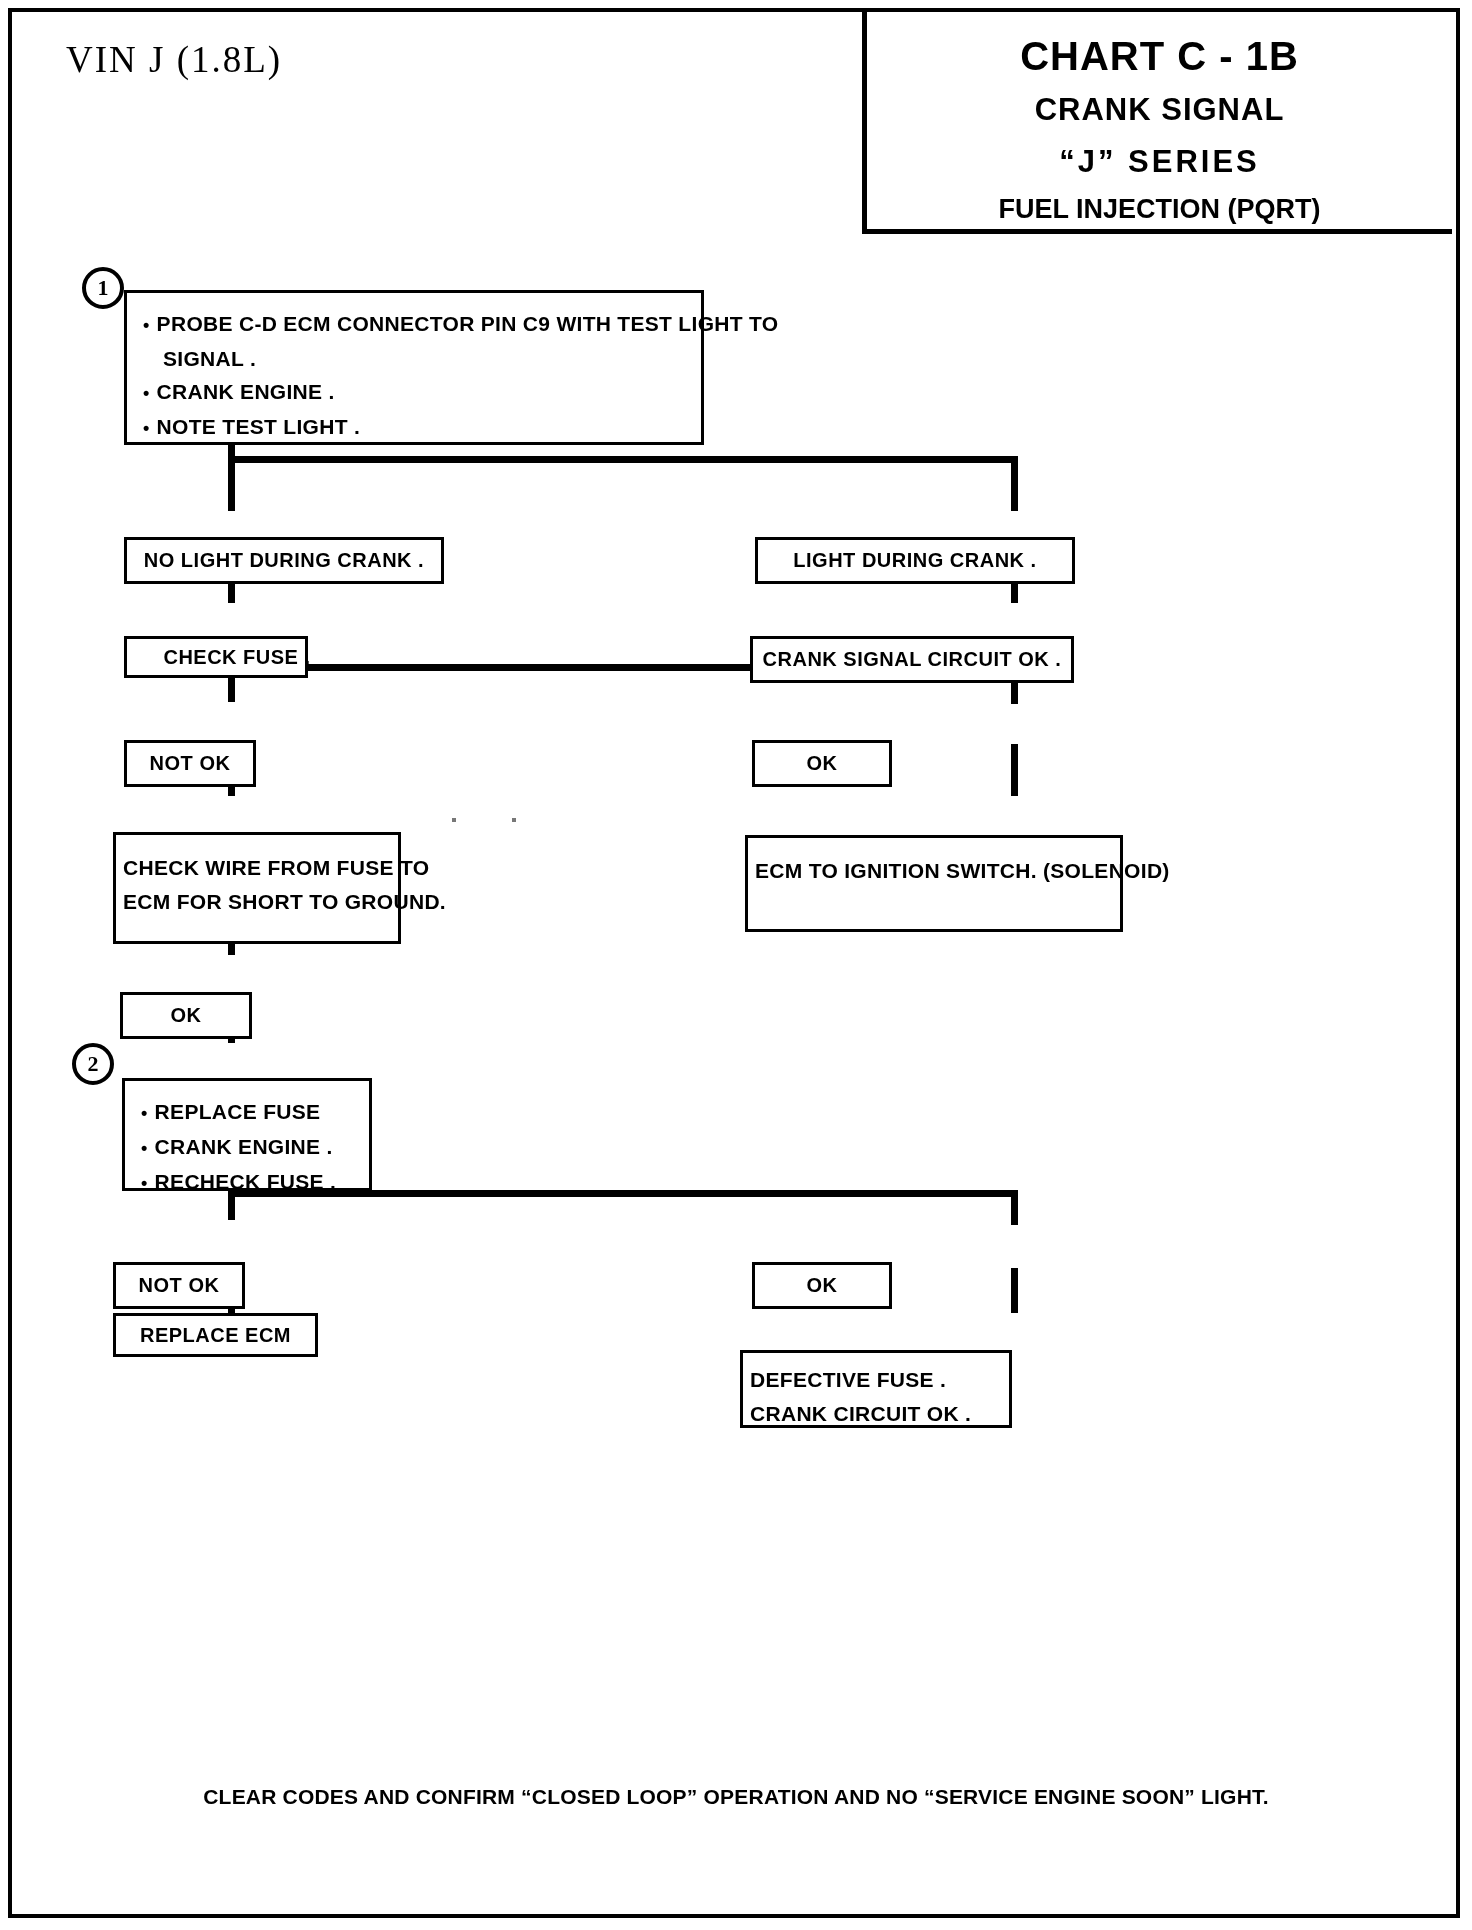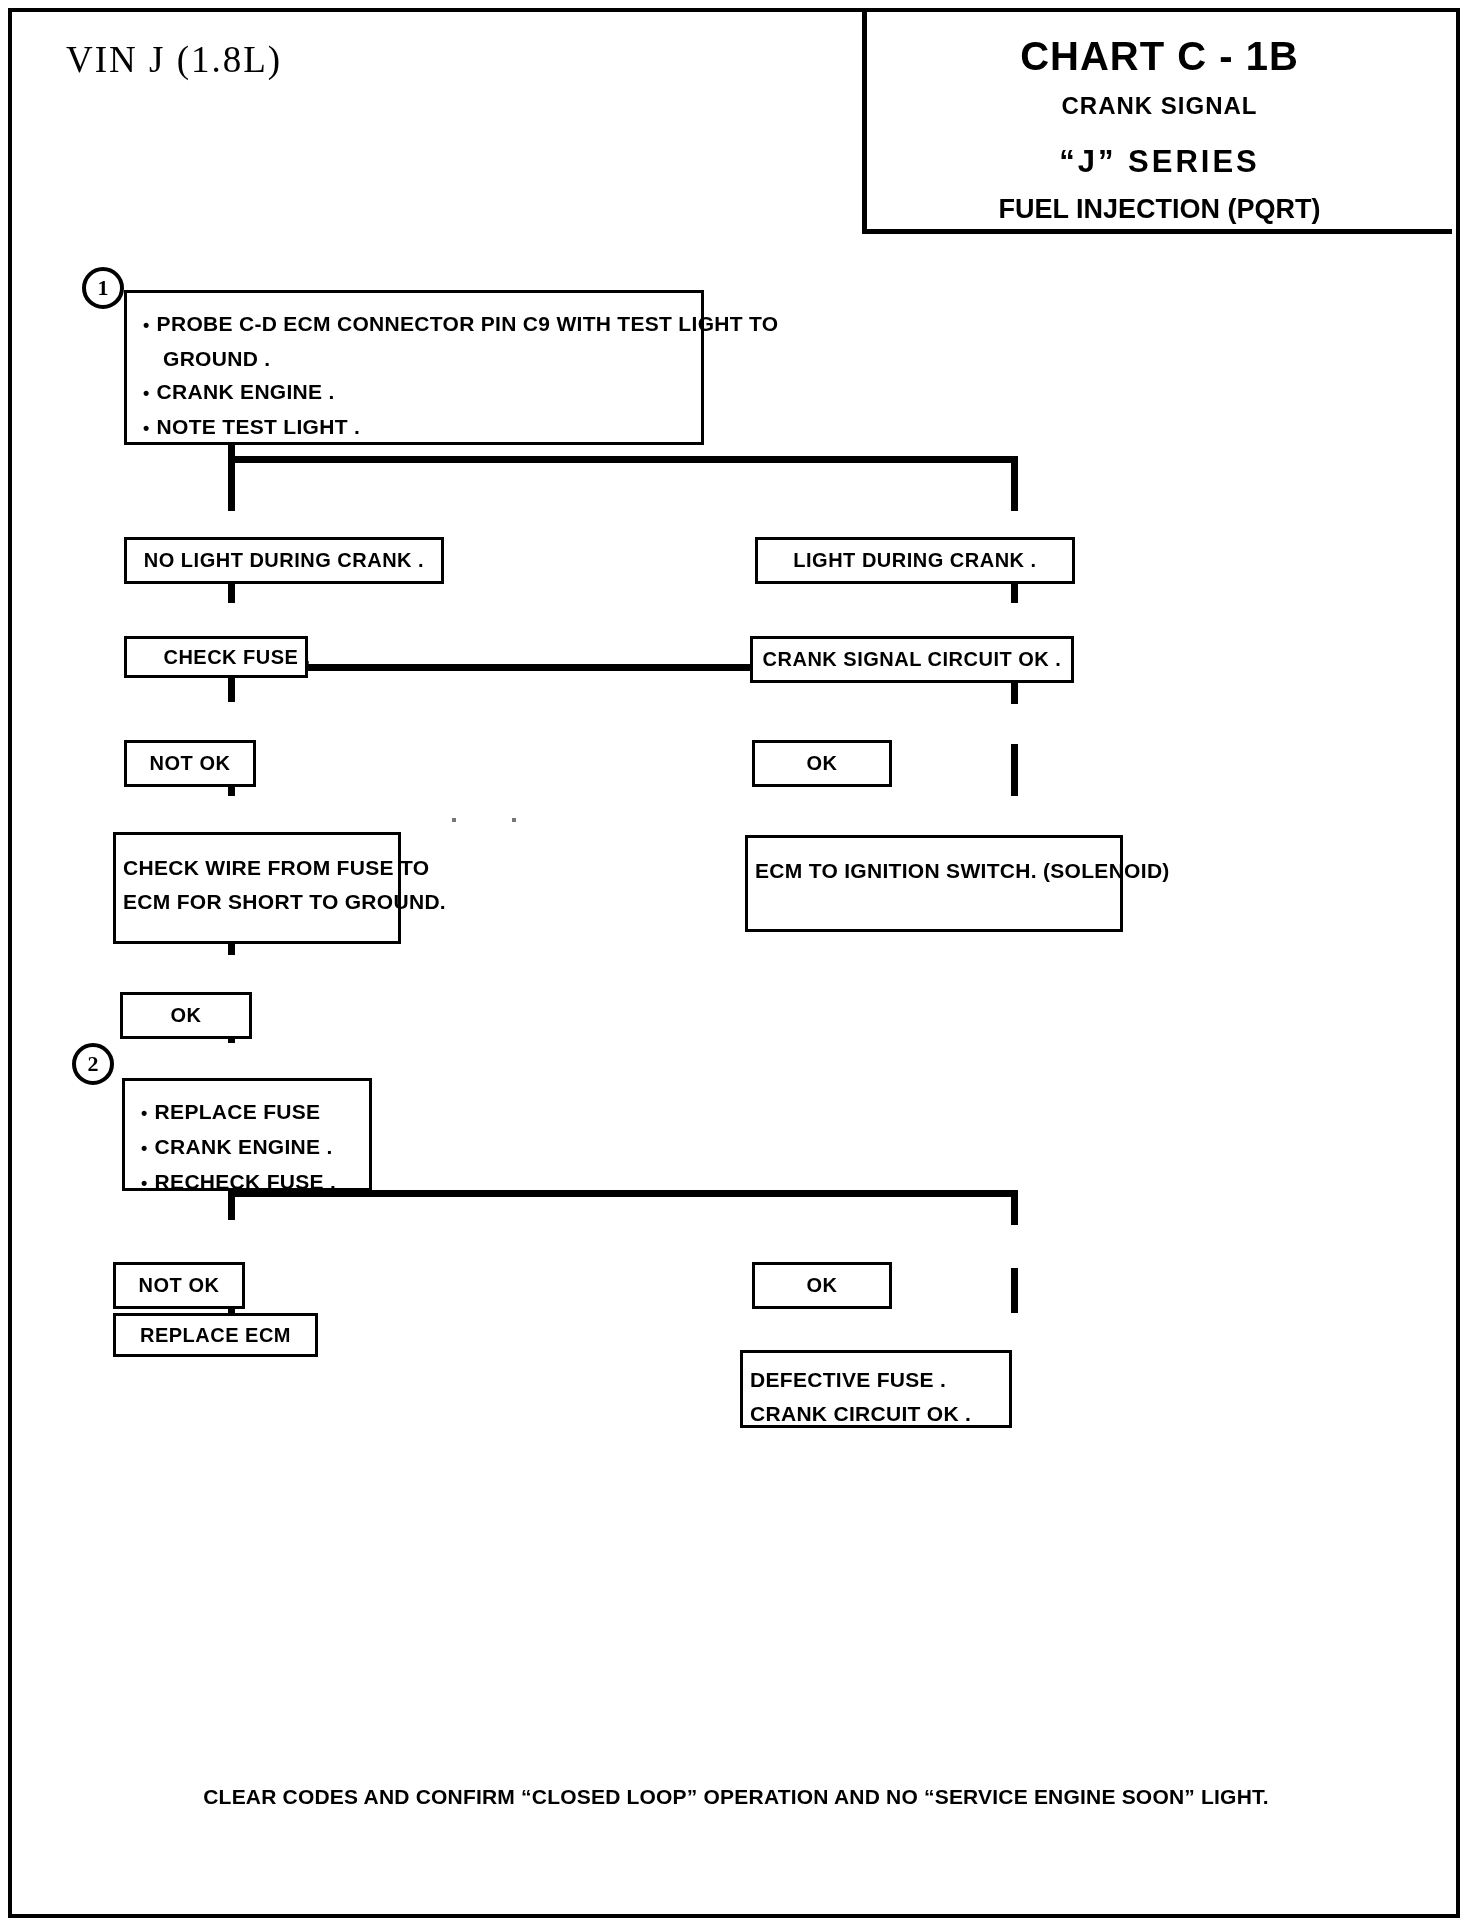--- a/index.html
+++ b/index.html
@@ -9,21 +9,21 @@
 
   
   #page-border{position:absolute;left:8px;top:8px;width:1452px;height:1910px;border:4px solid #000;box-sizing:border-box;}
 
   
   #vin-title{position:absolute;left:66px;top:38px;font-family:"Liberation Serif",serif;font-size:37px;font-weight:400;letter-spacing:2px;color:#000;white-space:nowrap;}
 
   #chart-title-box{position:absolute;left:862px;top:12px;width:590px;height:222px;border:5px solid #000;border-top:none;border-right:none;box-sizing:border-box;background:#fff;}
   #chart-title-box .ln{position:absolute;left:0;width:100%;text-align:center;font-weight:700;color:#000;}
   #ct1{top:22px;font-size:40px;letter-spacing:1px;}
-  #ct2{top:80px;font-size:24px;letter-spacing:1px;}
+  #ct2{top:80px;font-size:31px;letter-spacing:1px;}
   #ct3{top:132px;font-size:31px;letter-spacing:3px;}
   #ct4{top:182px;font-size:27px;letter-spacing:0px;}
 
   
   .node{position:absolute;border:3px solid #000;background:#fff;box-sizing:border-box;color:#000;margin-top:40px;}
   .node .txt{font-weight:700;color:#000;white-space:nowrap;}
   .center-lbl{display:flex;align-items:center;justify-content:center;height:100%;}
   .center-lbl .txt{font-size:20px;letter-spacing:.5px;}
 
   .multiline{padding:16px 0 0 7px;}
@@ -86,21 +86,21 @@
   <div class="hline" style="left:228px;top:1190px;width:790px;"></div>
   <div class="vline" style="left:1011px;top:1190px;height:35px;"></div>
 
   <div class="vline" style="left:228px;top:1268px;height:45px;"></div>
 
   <div class="vline" style="left:1011px;top:1268px;height:45px;"></div>
 
   <div class="step-circle" style="left:82px;top:267px;">1</div>
   <div class="node bullets" style="left:124px;top:250px;width:580px;height:155px;">
     <span class="bullet">PROBE C-D ECM CONNECTOR PIN C9 WITH TEST LIGHT TO</span>
-    <span class="cont">GROUND .</span>
+    <span class="cont">SIGNAL .</span>
     <span class="bullet">CRANK ENGINE .</span>
     <span class="bullet">NOTE TEST LIGHT .</span>
   </div>
 
   <div class="node" style="left:124px;top:497px;width:320px;height:47px;">
     <div class="center-lbl">
         <span class="txt">NO  LIGHT DURING CRANK .</span>
       </div>
   </div>
   <div class="node" style="left:755px;top:497px;width:320px;height:47px;">

